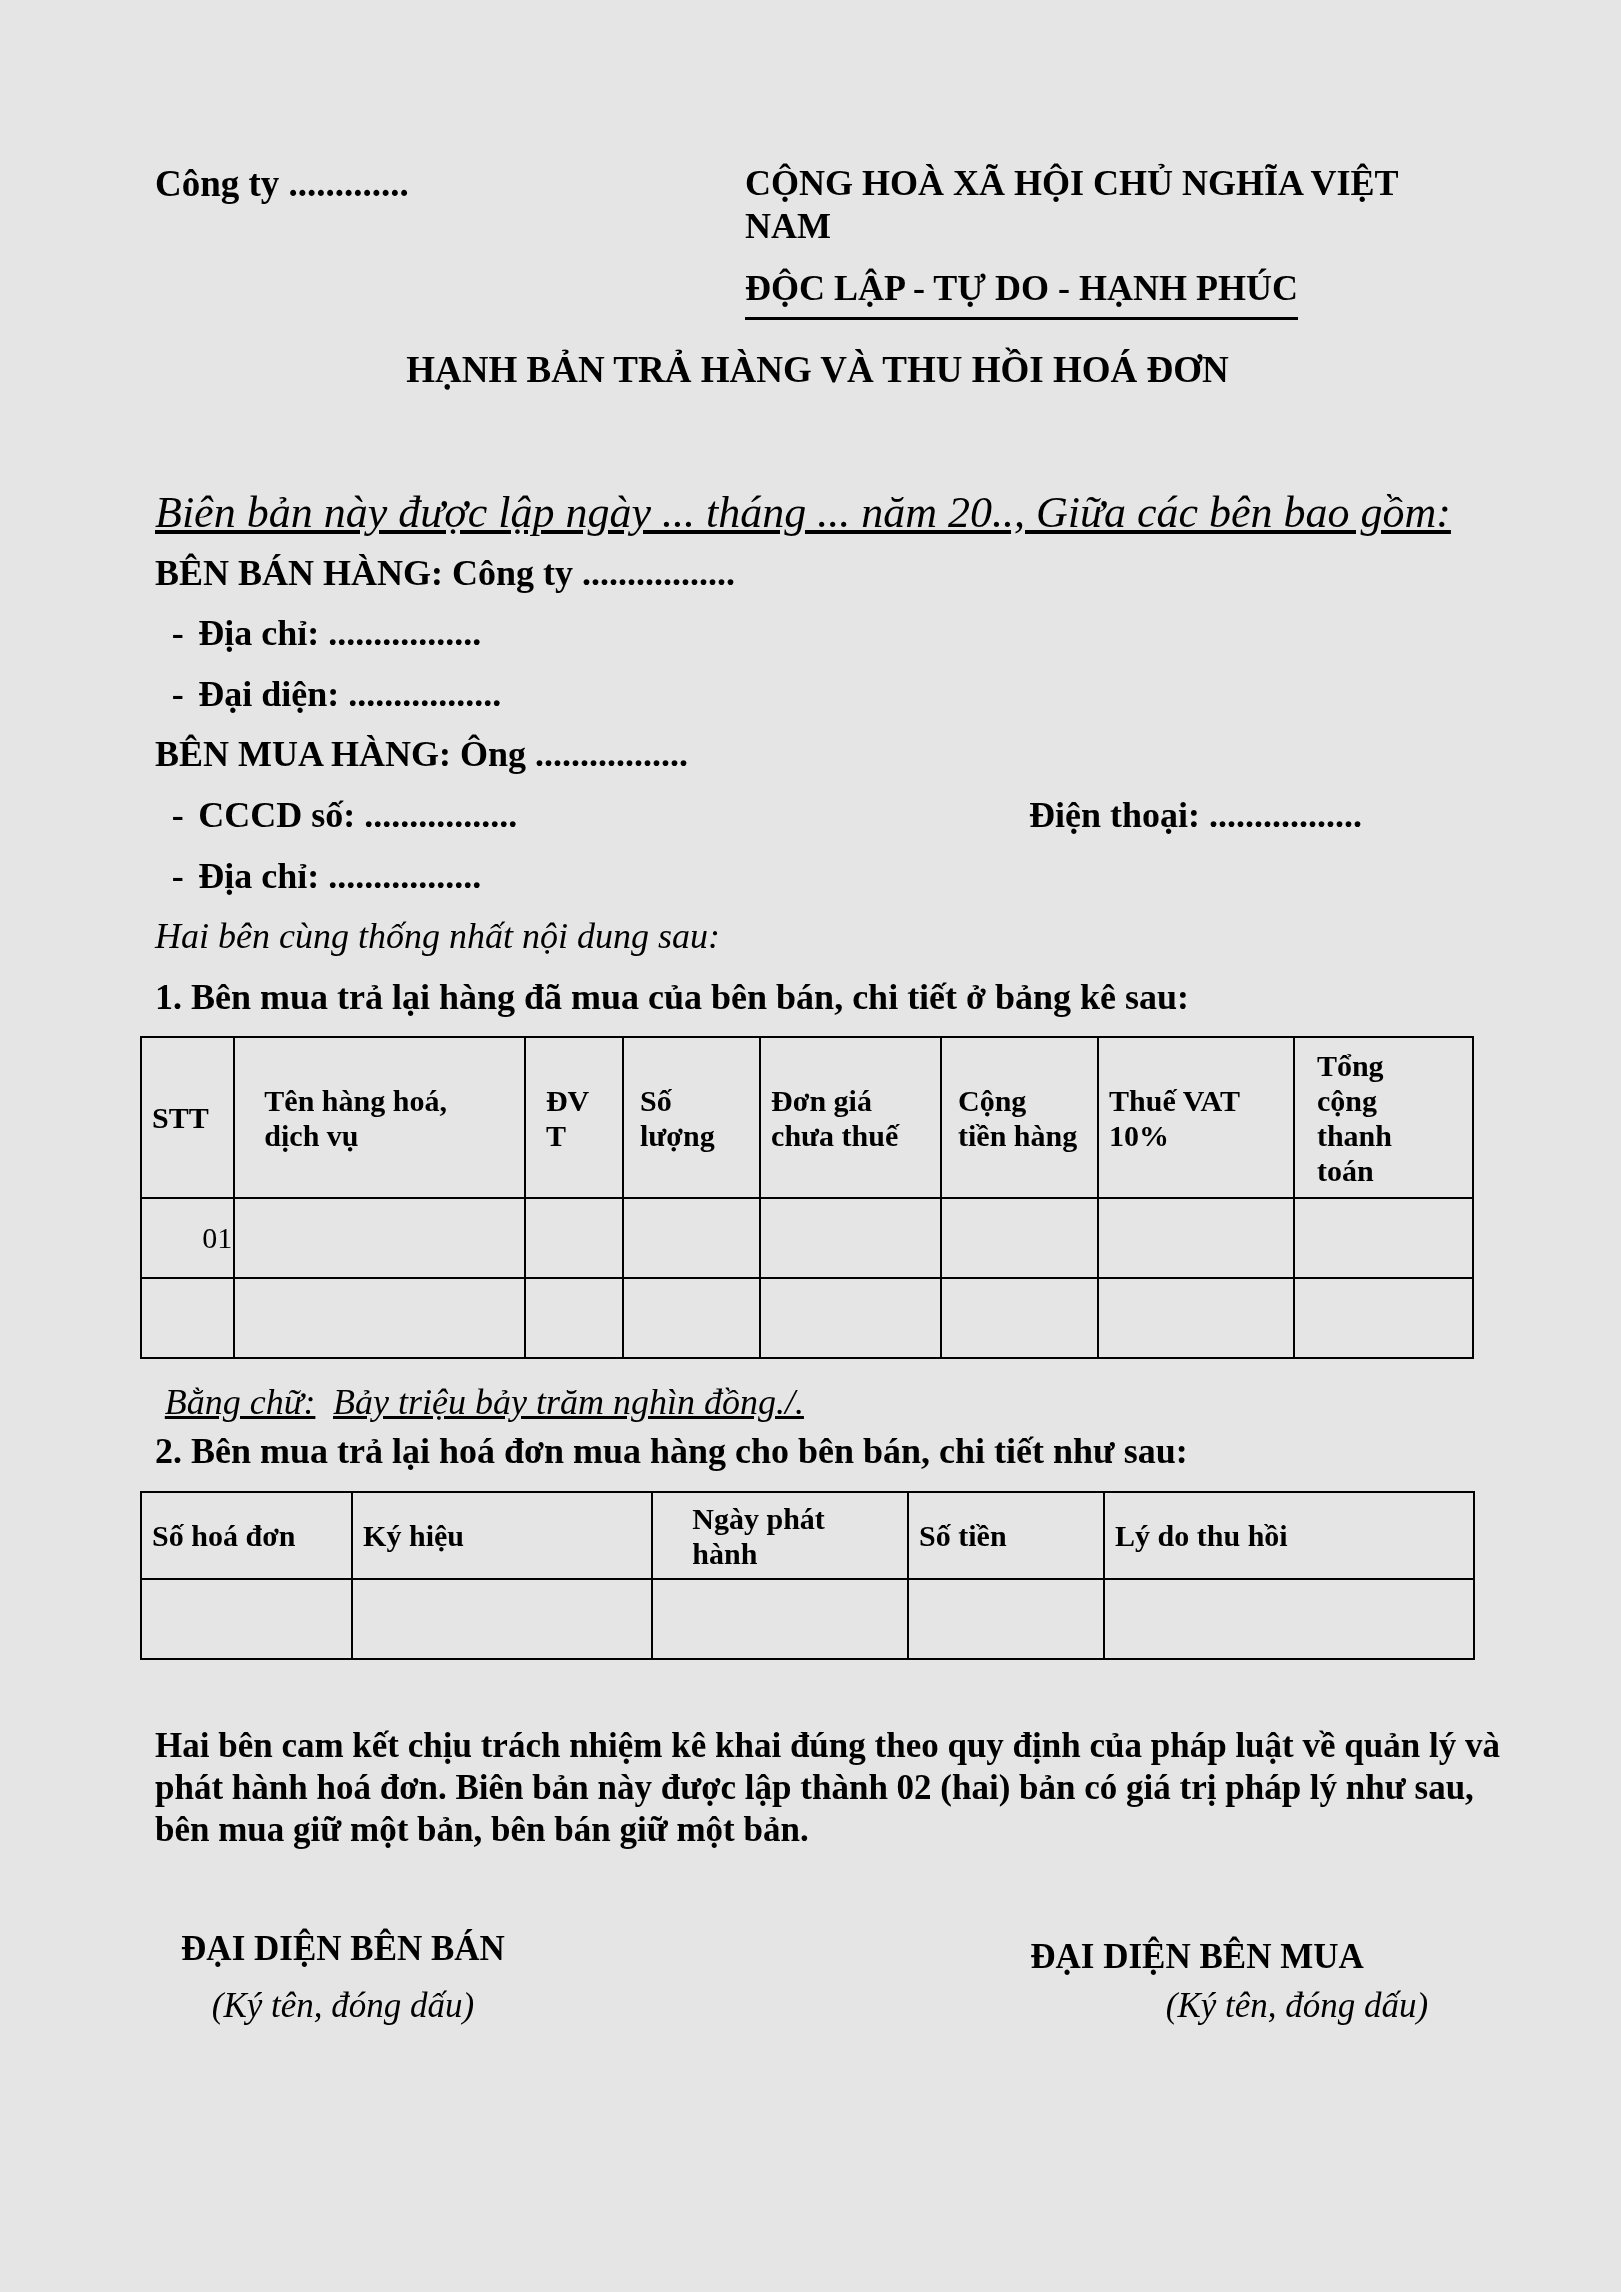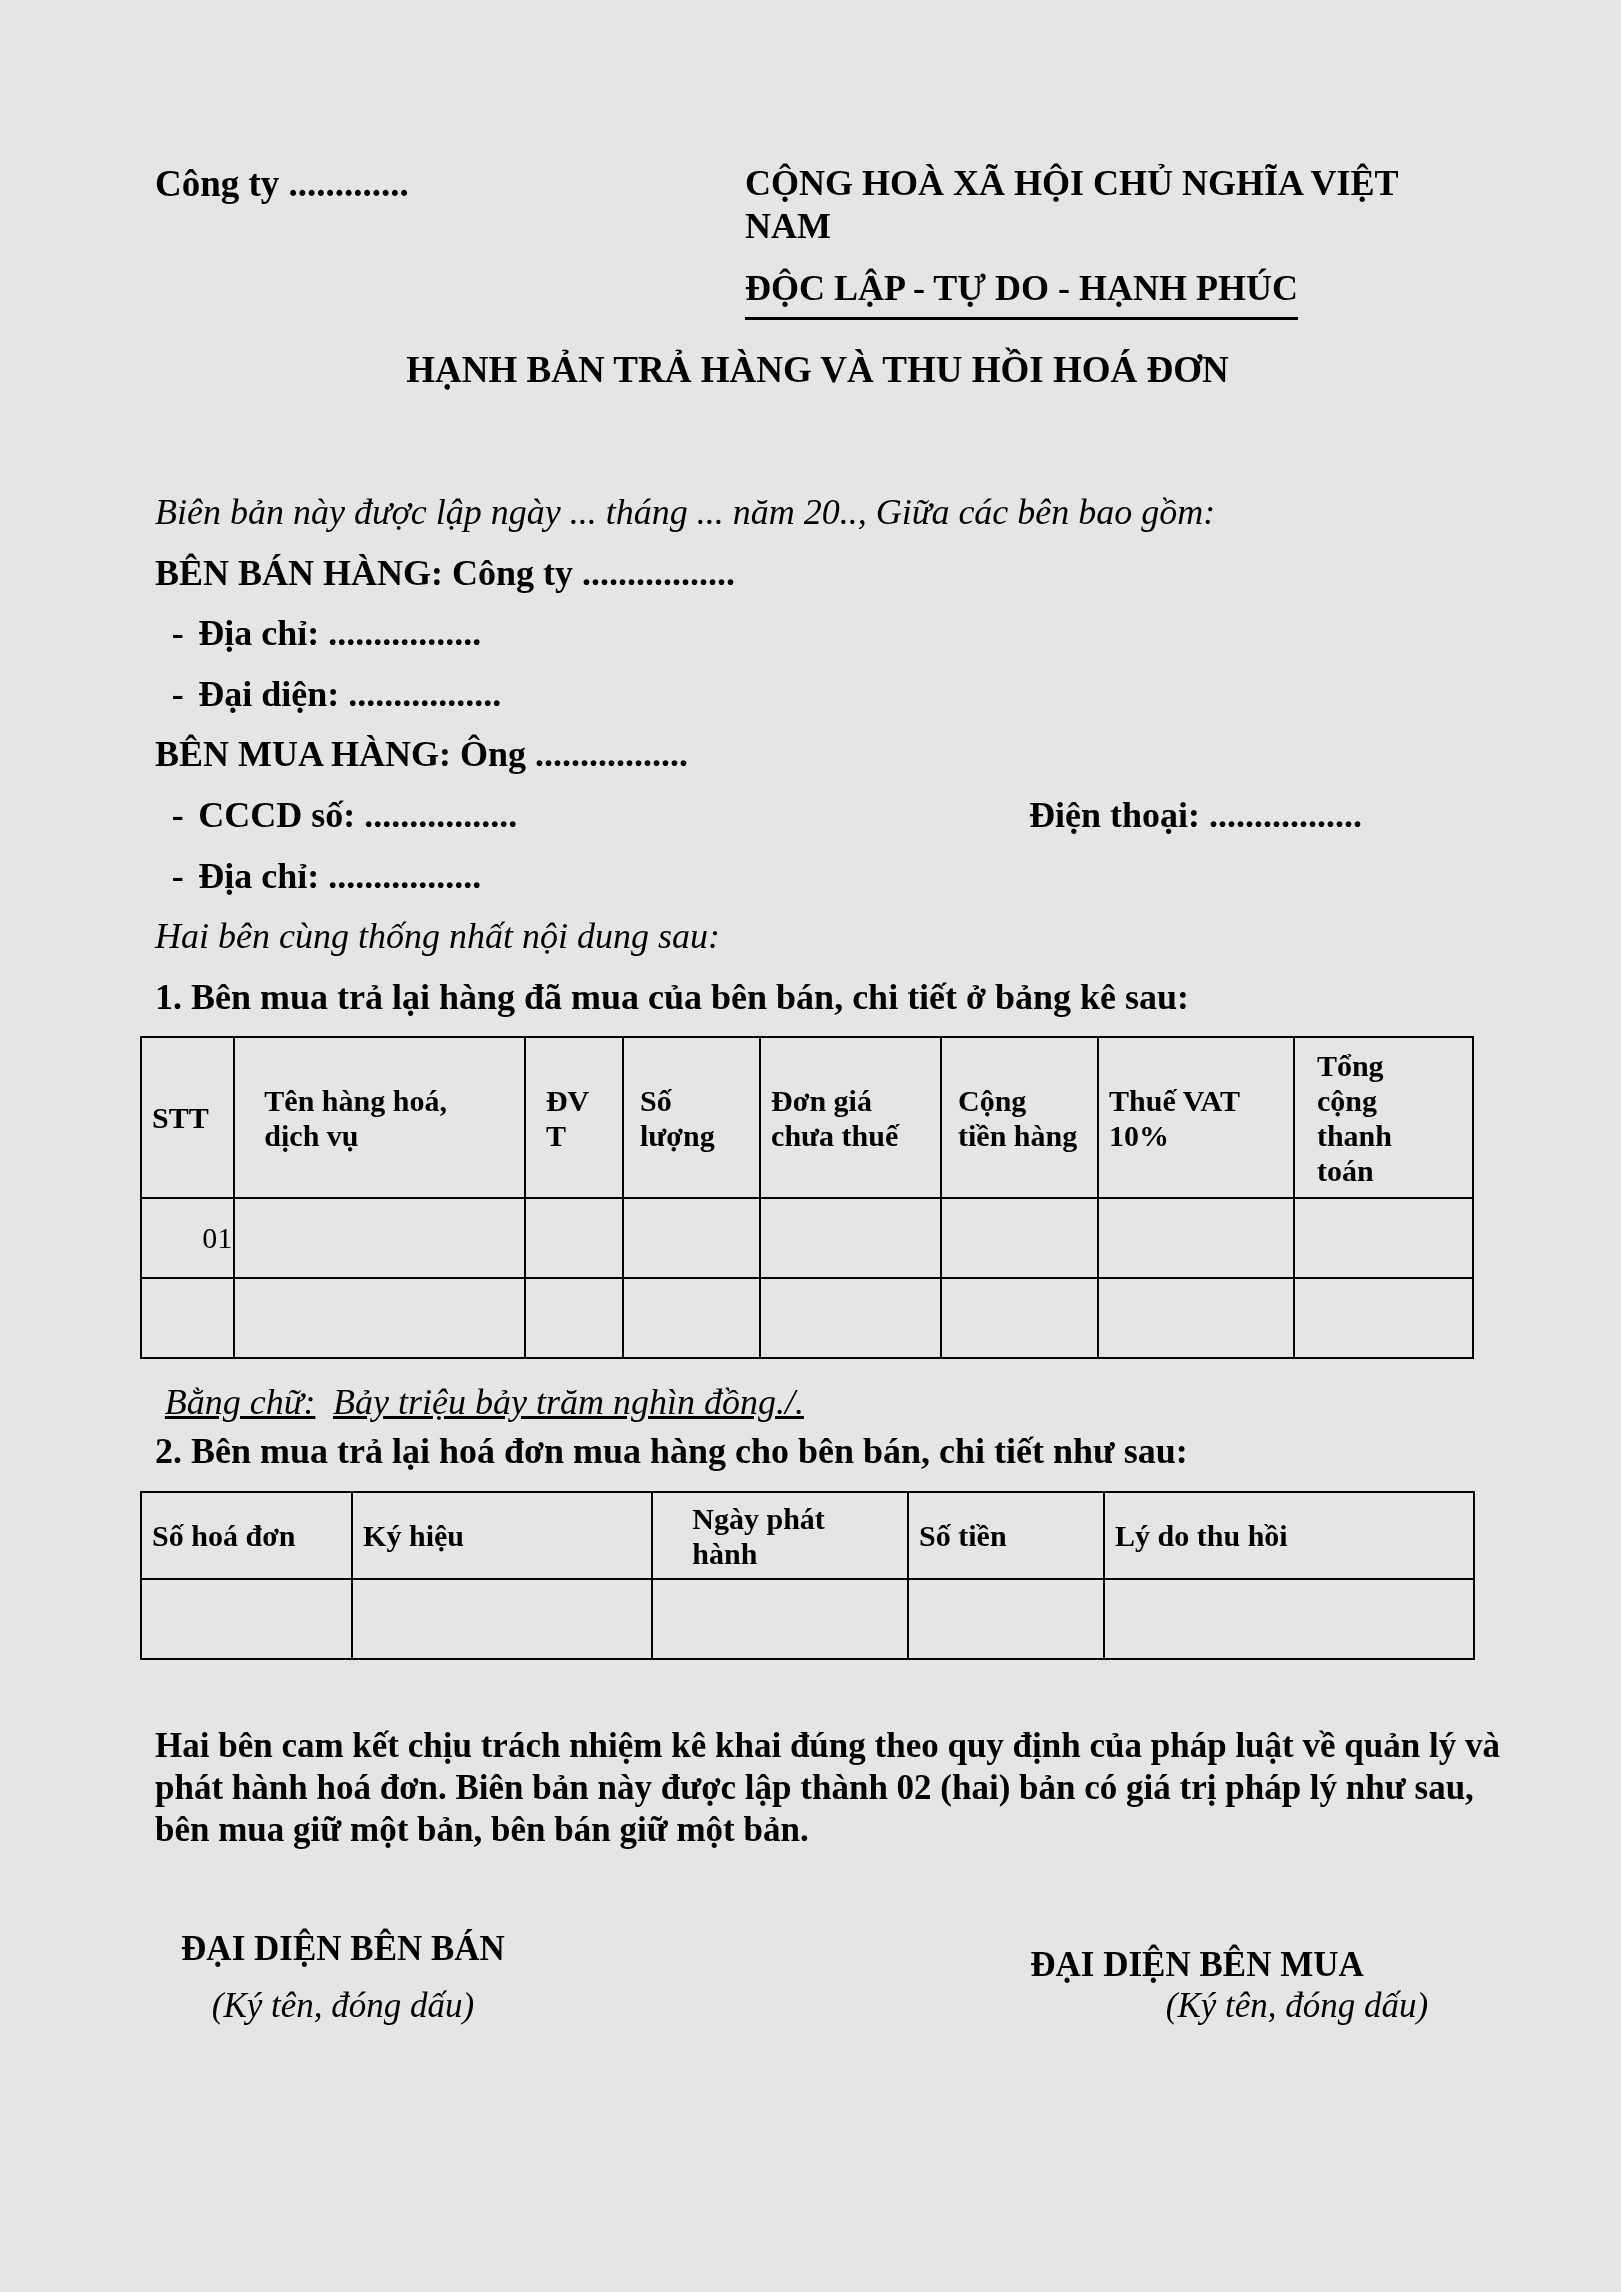--- a/index.html
+++ b/index.html
@@ -18,21 +18,21 @@
 
   .header-row { position:relative; height:120px; }
   .company { font-size:37px; font-weight:bold; line-height:43px; }
   .national { position:absolute; left:590px; top:0; text-align:left; }
   .national .l1 { font-size:36px; font-weight:bold; line-height:43px; }
   .national .l2 { display:inline-block; margin-top:18.6px; font-size:36px; font-weight:bold;
                   line-height:43px; padding-bottom:7px; border-bottom:3.9px solid #000; }
 
   .doc-title { margin-top:64px; text-align:center; font-size:37px; font-weight:bold; line-height:47px; }
 
-  .intro { margin-top:98px; font-size:36px; line-height:43px; margin-bottom:17.6px; }
+  .intro { margin-top:98px; font-size:44px; line-height:43px; margin-bottom:17.6px;text-decoration:underline; }
 
   .item { padding-left:16.7px; }
   .dash { display:inline-block; width:26.5px; }
   .cccd-line { position:relative; }
   .phone { position:absolute; left:874px; top:0; }
 
   table { border-collapse:collapse; table-layout:fixed; width:1333px; margin-left:-14.7px;
           border:2.9px solid #000; }
   th, td { border:2px solid #000; }
   th { font-size:30px; line-height:35px; font-weight:bold; text-align:left;
@@ -57,21 +57,21 @@
   .sec2 { margin-top:5.9px; }
 
   .closing { margin-top:65px; font-size:35px; font-weight:bold; line-height:42px; }
   .closing div { white-space:nowrap; }
 
   .signatures { position:relative; margin-top:78px; height:137px; }
   .sig { position:absolute; transform:translateX(-50%); white-space:nowrap; }
   .sig-title { font-size:35px; font-weight:bold; }
   .sig-note  { font-size:35px; font-style:italic; }
   .sig-seller-title { left:188px;  top:0; }
-  .sig-buyer-title  { left:1042px; top:16px; }
+  .sig-buyer-title  { left:1042px; top:8px; }
   .sig-seller-note  { left:188px;  top:57px; }
   .sig-buyer-note   { left:1142px; top:57px; }
 </style>
 </head>
 <body>
 
 <div class="page">
 
   <div class="header-row">
     <div class="company">Công ty .............</div>

